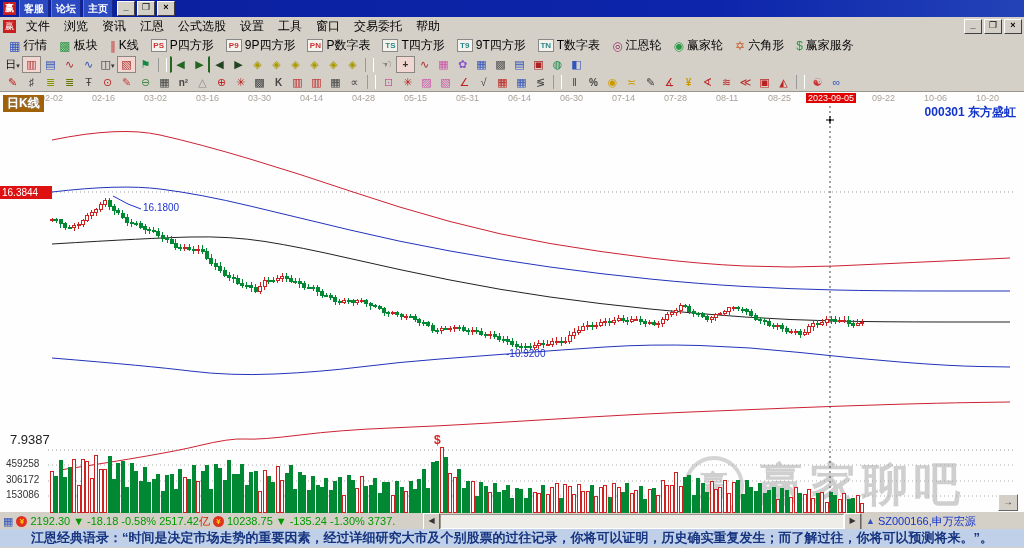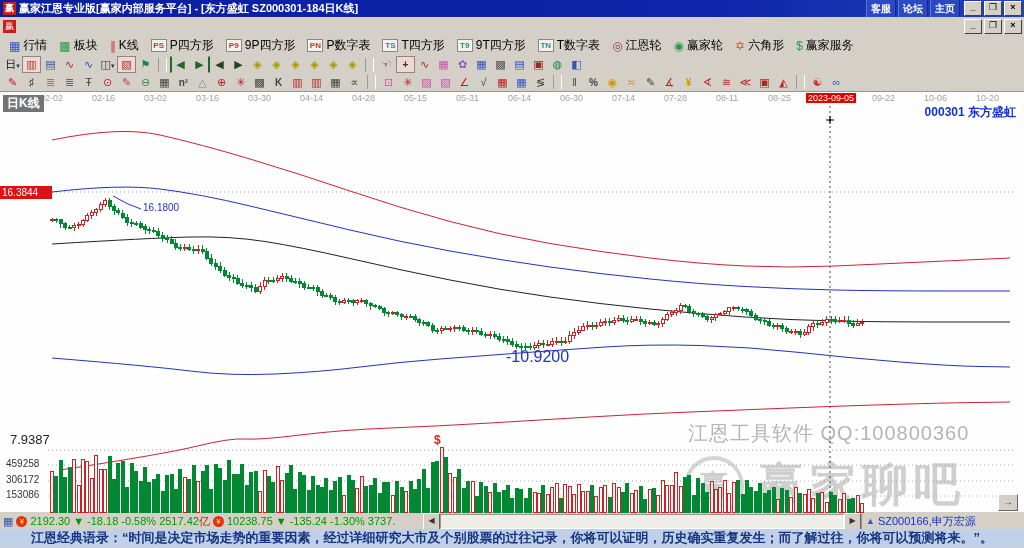--- a/index.html
+++ b/index.html
@@ -47,29 +47,29 @@
     border-top:1px solid #9a968e;}
   .chart svg{position:absolute;top:0;left:0;z-index:2;}
   .wm{position:absolute;z-index:1;pointer-events:none;white-space:nowrap;}
   .wm-tool{left:688px;top:328px;font-size:20px;color:#b5b5b5;letter-spacing:1px;}
   .wm-brand{left:758px;top:362px;font-size:46px;font-weight:bold;color:rgba(150,150,150,.45);letter-spacing:6px;}
   .wm-logo{left:684px;top:364px;width:52px;height:52px;border:4px solid rgba(150,150,150,.4);border-radius:50%;
     font-size:30px;font-weight:bold;color:rgba(150,150,150,.45);text-align:center;line-height:52px;}
   .ov{position:absolute;z-index:3;white-space:nowrap;}
   .dax{position:absolute;top:1px;font-size:9px;color:#a89f96;z-index:3;}
   .dax.hl{background:#e00000;color:#fff;padding:0 2px;}
-  .period{left:3px;top:3px;font-size:12px;font-weight:bold;color:#fff;background:#737373;
+  .period{left:3px;top:3px;font-size:12px;font-weight:bold;color:#fff;background:#a16207;
     padding:0 4px;text-shadow:0 0 2px #8892a8;}
   .indrow{left:52px;top:13px;font-size:11px;display:flex;gap:14px;}
   .stockid{right:8px;top:12px;font-size:12px;font-weight:bold;color:#1133cc;}
   .pmark{left:0;top:94px;width:50px;height:13px;background:#dd1111;color:#fff;font-size:10px;line-height:13px;padding-left:2px;}
   .plow{left:10px;top:340px;font-size:13px;color:#222;}
   .vlab{left:6px;font-size:10px;color:#333;}
   .hann{left:143px;top:110px;font-size:10px;color:#2233cc;}
-  .lann{left:506px;top:256px;font-size:16px;color:#2233cc;}
+  .lann{left:506px;top:256px;font-size:10px;color:#2233cc;}
   .scrollright{left:998px;top:402px;width:18px;height:15px;background:#d4d0c8;border:1px solid #fff;
     border-bottom-color:#666;border-right-color:#666;font-size:10px;line-height:13px;text-align:center;color:#333;}
   
   .statusbar{position:absolute;left:0;right:0;bottom:18px;height:18px;background:#d4d0c8;display:flex;
     align-items:center;font-size:11px;border-top:1px solid #fff;}
   .sb-left{display:flex;align-items:center;width:420px;overflow:hidden;padding-left:3px;gap:3px;flex:0 0 auto;}
   .gridico{color:#3355bb;font-size:11px;}
   .coin{display:inline-block;width:11px;height:11px;border-radius:50%;background:#e03020;color:#ffd800;
     font-size:8px;line-height:11px;text-align:center;font-weight:bold;}
   .g{color:#009900;}
@@ -86,35 +86,46 @@
   .quotebar{position:absolute;left:0;right:0;bottom:1px;height:18px;background:#bfd0e8;
     color:#16337f;font-size:13px;font-weight:bold;line-height:18px;text-align:center;overflow:hidden;white-space:nowrap;}
 </style>
 </head>
 <body>
 
 <div class="app">
 
   <div class="titlebar">
     <span class="appicon">赢</span>
-    <span class="titletext">赢家江恩专业版[赢家内部服务平台] - [东方盛虹  SZ000301-184日K线]</span>
     <span class="titlelinks" id="title-links">
         <span class="tlink">客服</span>
         <span class="tlink">论坛</span>
         <span class="tlink">主页</span>
       </span>
     <span class="winbtns" id="title-winbtns">
         <span class="wbtn">_</span>
         <span class="wbtn">❐</span>
         <span class="wbtn">×</span>
       </span>
   </div>
 
   <div class="menubar">
     <span class="appicon">赢</span>
+    <span id="menubar-items" style="display:flex">
+        <span class="menu-item">文件</span>
+        <span class="menu-item">浏览</span>
+        <span class="menu-item">资讯</span>
+        <span class="menu-item">江恩</span>
+        <span class="menu-item">公式选股</span>
+        <span class="menu-item">设置</span>
+        <span class="menu-item">工具</span>
+        <span class="menu-item">窗口</span>
+        <span class="menu-item">交易委托</span>
+        <span class="menu-item">帮助</span>
+      </span>
     <span class="winbtns" id="menu-winbtns">
         <span class="wbtn">_</span>
         <span class="wbtn">❐</span>
         <span class="wbtn">×</span>
       </span>
   </div>
 
   <div class="tb1" id="toolbar-main">
       <span class="tb1-btn">
         <span class="ico" style="color: rgb(51, 85, 187);">▦</span>
@@ -244,21 +255,20 @@
       <span class="tbi" style="color: rgb(187, 34, 34);">≋</span>
       <span class="tbi" style="color: rgb(187, 34, 34);">≪</span>
       <span class="tbi" style="color: rgb(187, 34, 34);">▣</span>
       <span class="tbi" style="color: rgb(187, 34, 34);">◭</span>
       <span class="tsep"></span>
       <span class="tbi" style="color: rgb(204, 51, 51);">☯</span>
       <span class="tbi" style="color: rgb(51, 85, 187);">∞</span>
     </div>
 
   <div class="chart">
-    <div class="wm wm-tool">江恩工具软件  QQ:100800360</div>
     <div class="wm wm-logo">赢</div>
     <div class="wm wm-brand">赢家聊吧</div>
 
     <svg id="ksvg" width="1024" height="421" viewBox="0 0 1024 421">
         <line x1="48" y1="100" x2="1016" y2="100" stroke="#999" stroke-width="1" stroke-dasharray="1 3"></line>
         <line x1="48" y1="358" x2="1016" y2="358" stroke="#999" stroke-width="1" stroke-dasharray="1 3"></line>
         <line x1="48" y1="373" x2="1016" y2="373" stroke="#aaa" stroke-width="1" stroke-dasharray="1 3"></line>
         <line x1="48" y1="389" x2="1016" y2="389" stroke="#aaa" stroke-width="1" stroke-dasharray="1 3"></line>
         <line x1="48" y1="404" x2="1016" y2="404" stroke="#aaa" stroke-width="1" stroke-dasharray="1 3"></line>
         <path d="M52,48 Q120,34 160.0,43.0 Q200,52 250.0,67.0 Q300,82 350.0,99.0 Q400,116 450.0,129.5 Q500,143 550.0,151.5 Q600,160 650.0,166.0 Q700,172 745.0,174.0 Q790,176 835.0,174.0 Q880,172 945.0,169.0 L1010,166" fill="none" stroke="#cc2233" stroke-width="1"></path>

